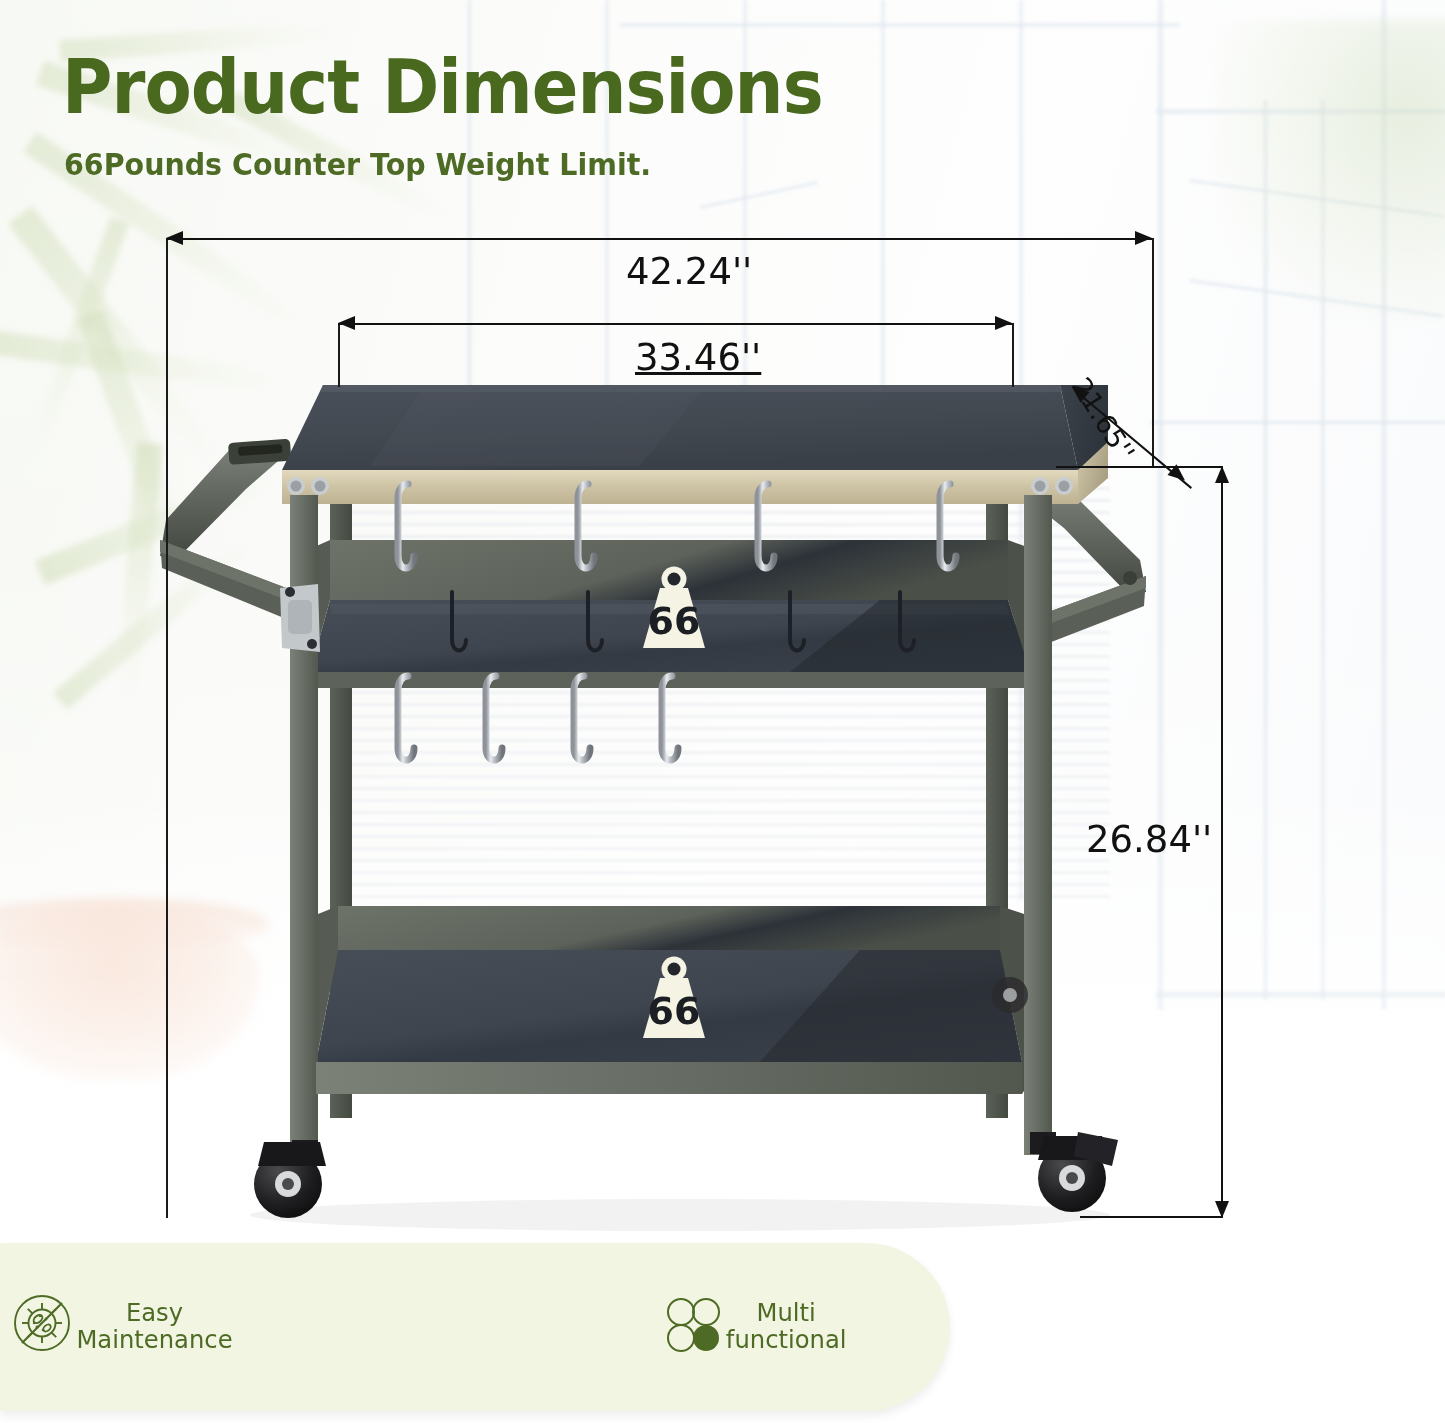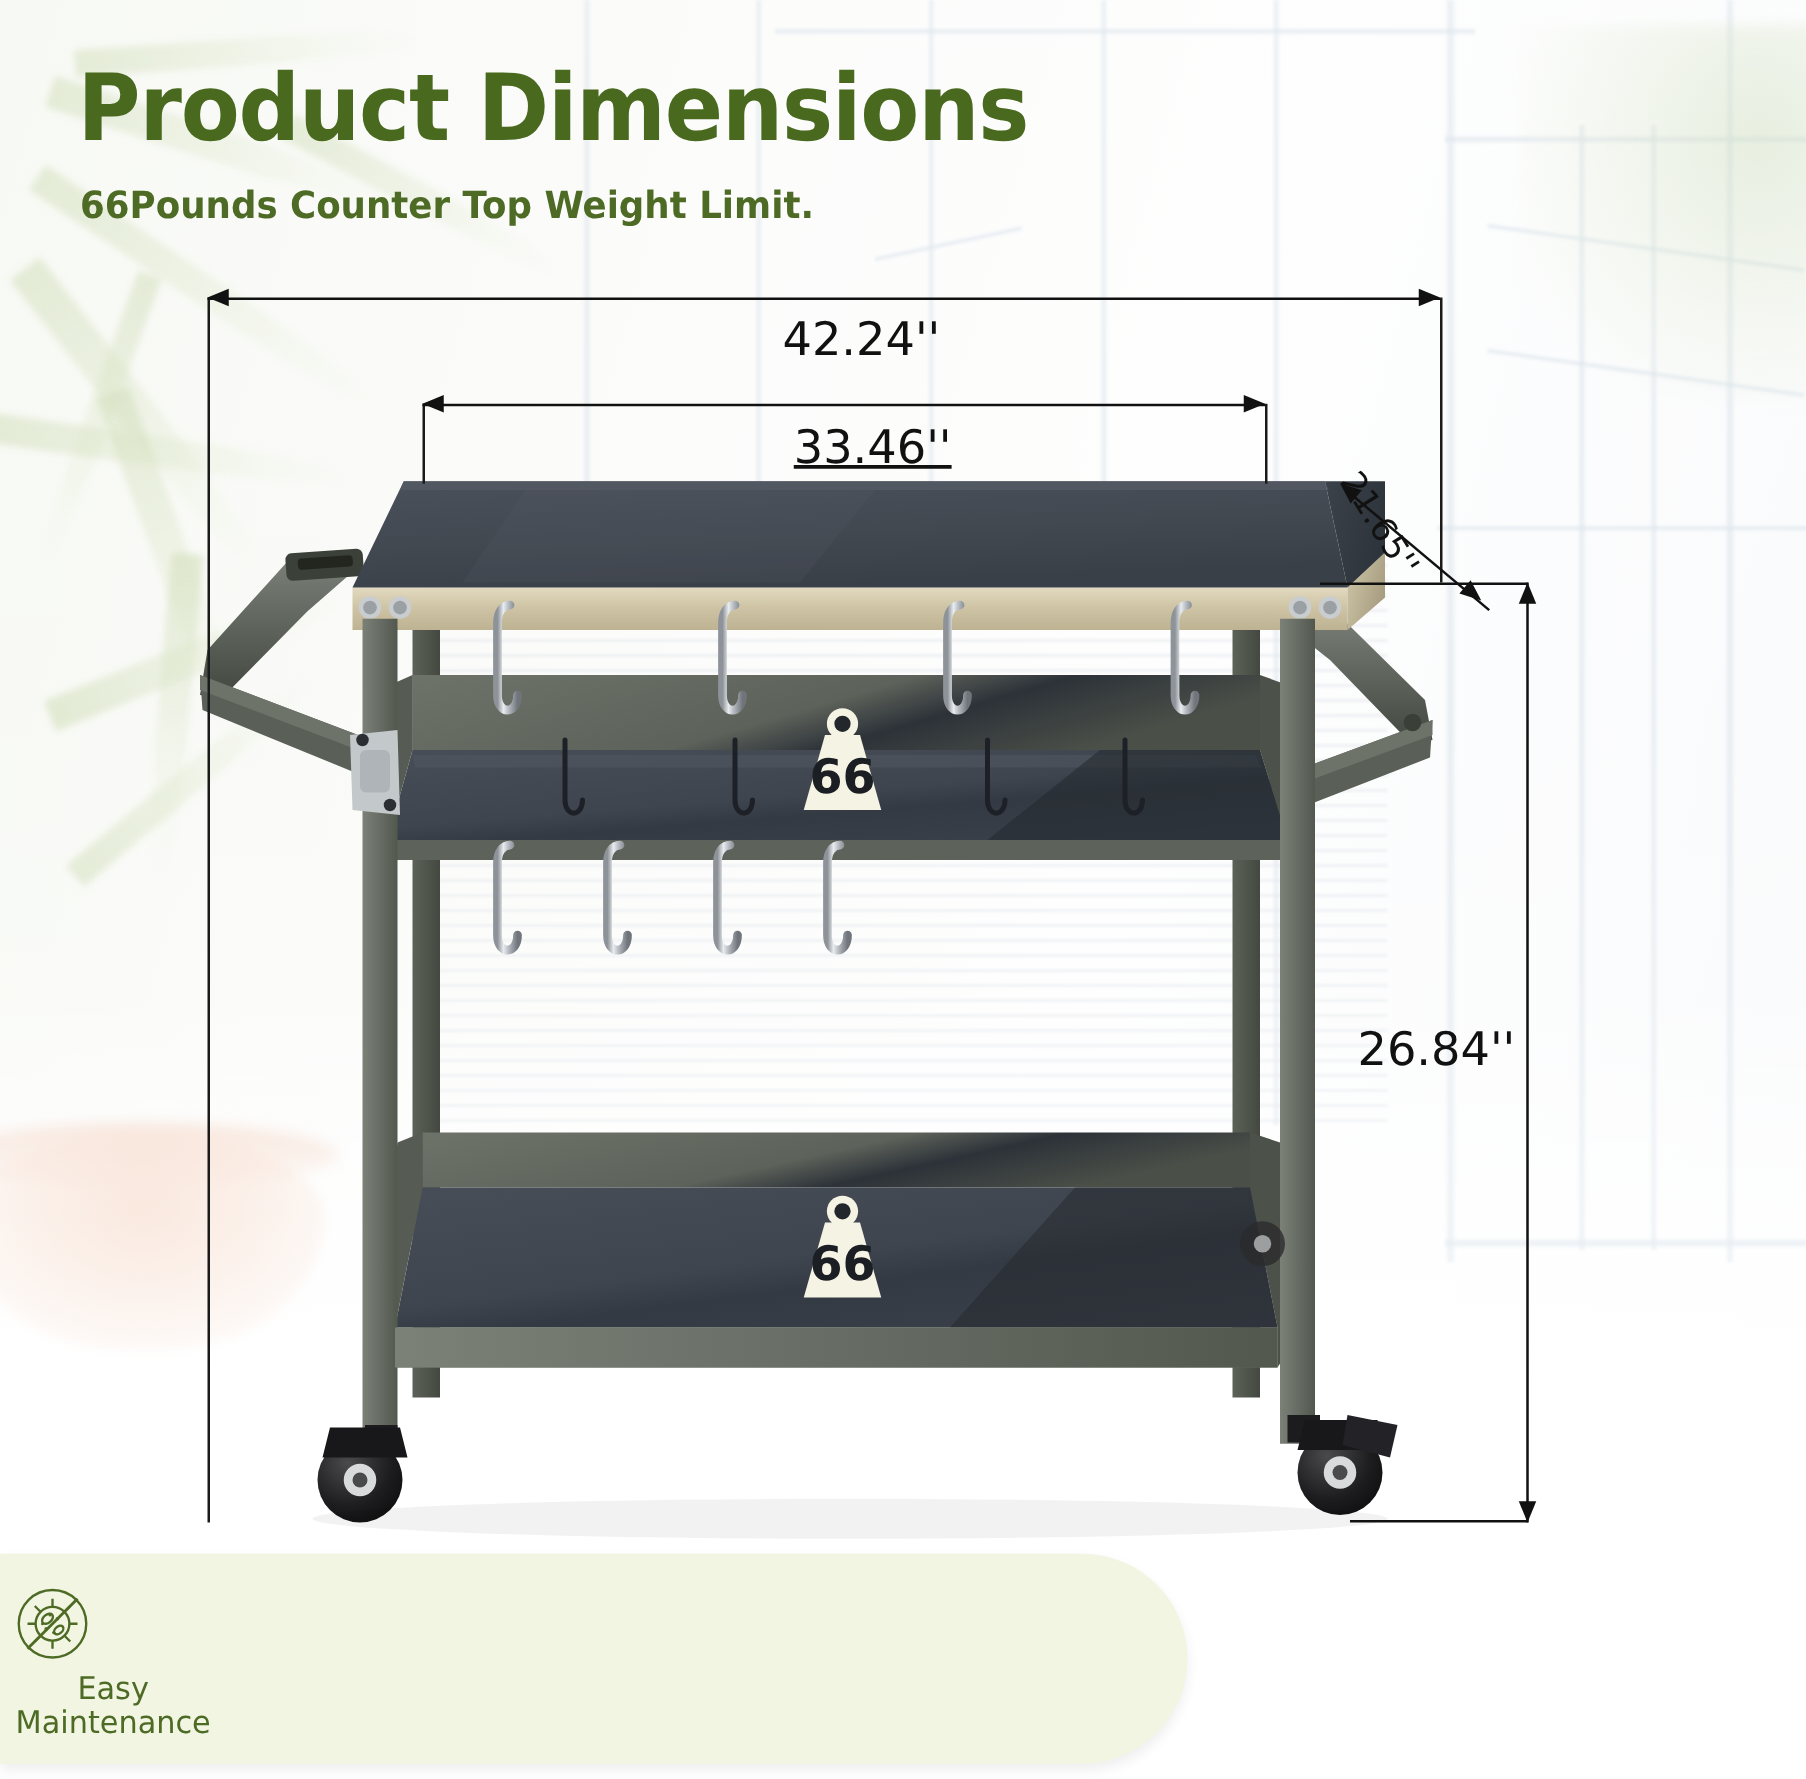--- a/index.html
+++ b/index.html
@@ -113,22 +113,22 @@
   .weight-badge { position:absolute; width:82px; height:88px; }
 
   
   .feature-bar {
     position:absolute; left:0; top:1243px; width:950px; height:168px;
     background:#f1f5e2;
     border-radius: 0 86px 86px 0;
     box-shadow: 0 5px 10px rgba(0,0,0,.07);
   }
   .feature {
-    position:absolute; top:24px; width:250px; height:150px;
-    display:flex; flex-direction:column; align-items:flex-start;
+    position:absolute; top:8px; width:250px; height:150px;
+    display:flex; flex-direction:row; align-items:center;
   }
   .feat-icon { width:64px; height:64px; margin-bottom:6px; }
   .feat-label {
     font-family:"DejaVu Sans", sans-serif;
     font-size:25px; line-height:1.08; color:#4e6b25;
     text-align:center; font-weight:400;
     transform: scaleX(.97);
   }
 </style>
 </head>
@@ -445,15 +445,27 @@
           <circle cx="24" cy="32" r="1.2"></circle>
         </g>
       </svg>
       <div class="feat-label">
         <span>Easy</span><br>
         <span>Maintenance</span>
       </div>
     </div>
 
 
+    <div class="feature" style="left:660px;">
+      <svg class="feat-icon" viewBox="0 0 64 64">
+        <circle cx="21" cy="21" r="13" fill="none" stroke="#4e6b25" stroke-width="2"></circle>
+        <circle cx="46" cy="21" r="13" fill="none" stroke="#4e6b25" stroke-width="2"></circle>
+        <circle cx="21" cy="47" r="13" fill="none" stroke="#4e6b25" stroke-width="2"></circle>
+        <circle cx="46" cy="47" r="13" fill="#4e6b25"></circle>
+      </svg>
+      <div class="feat-label">
+        <span>Multi</span><br>
+        <span>functional</span>
+      </div>
+    </div>
   </div>
 
 </div>
 
 </body></html>

